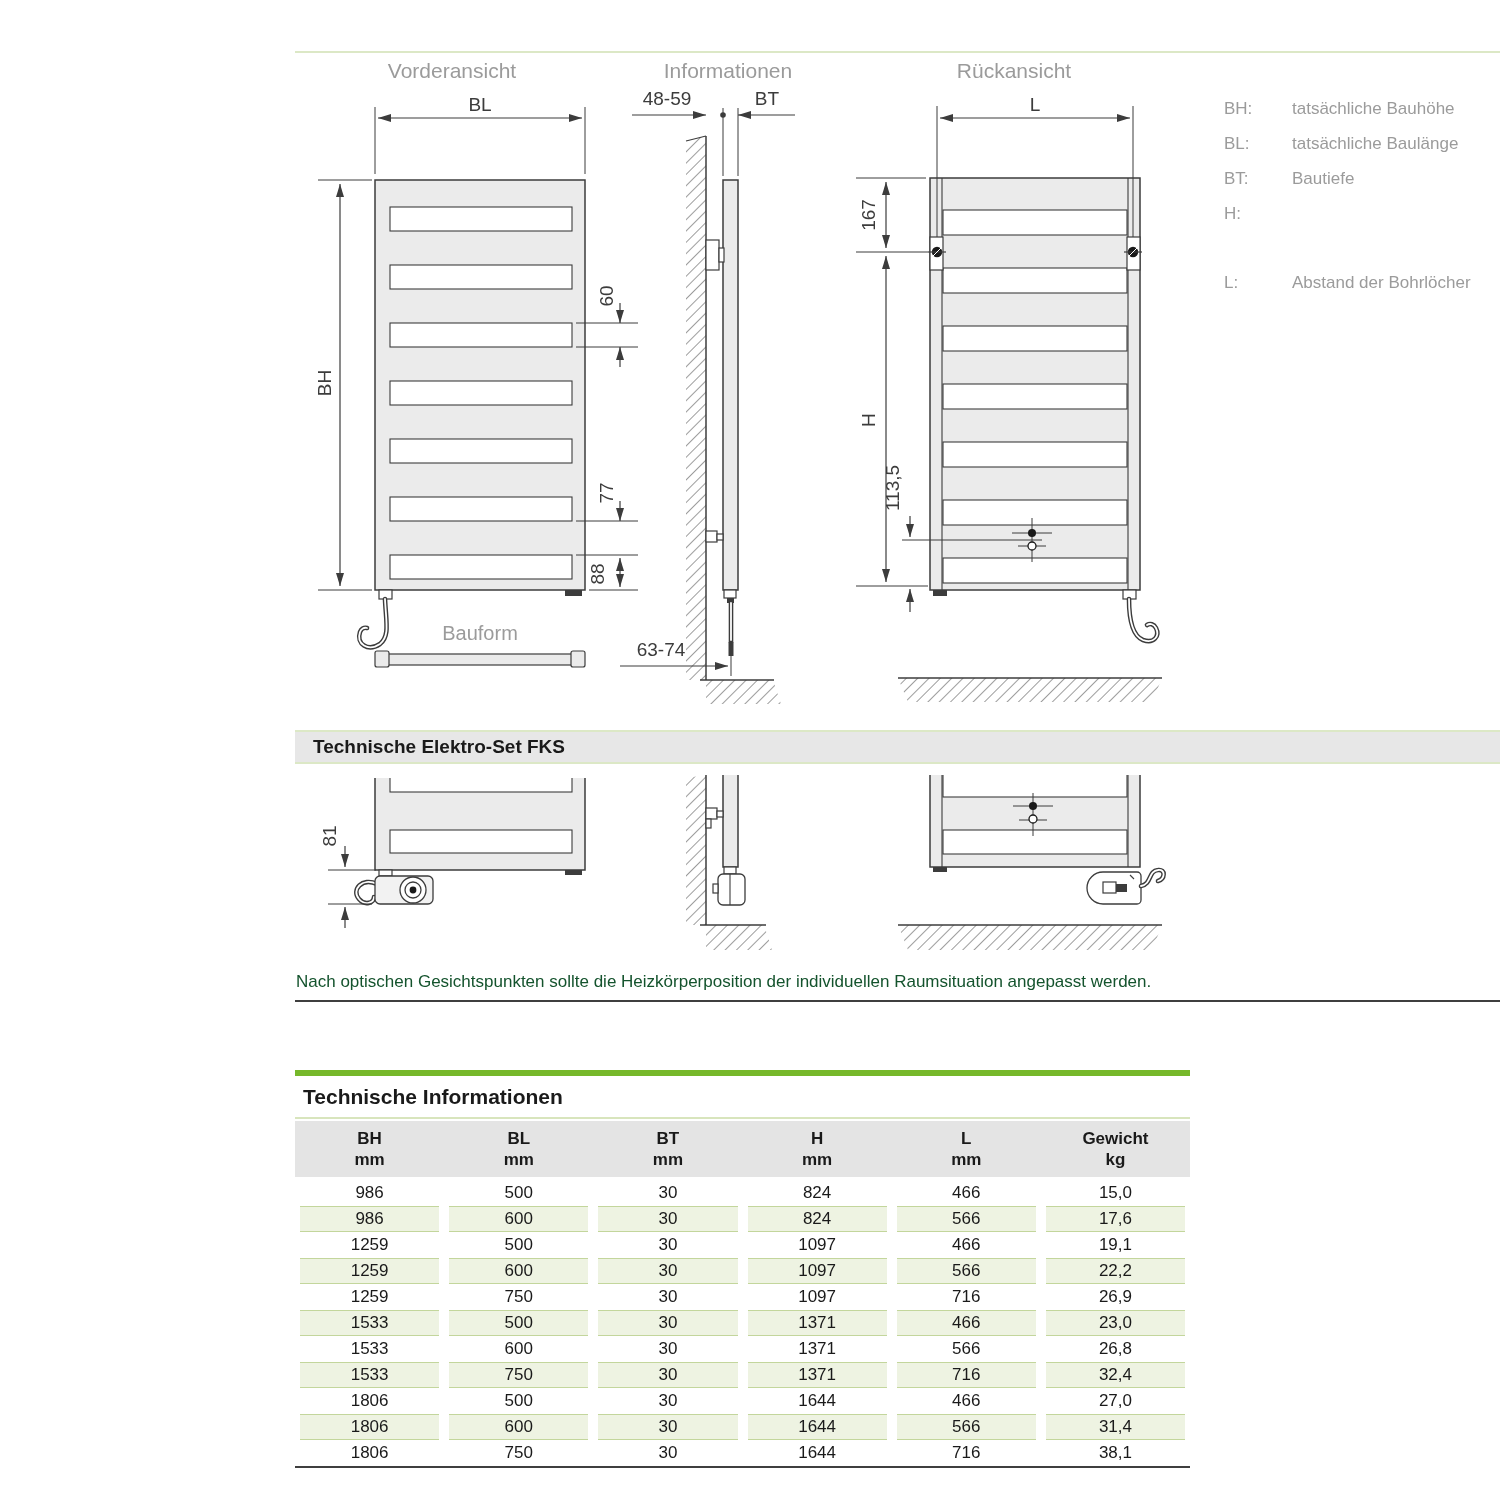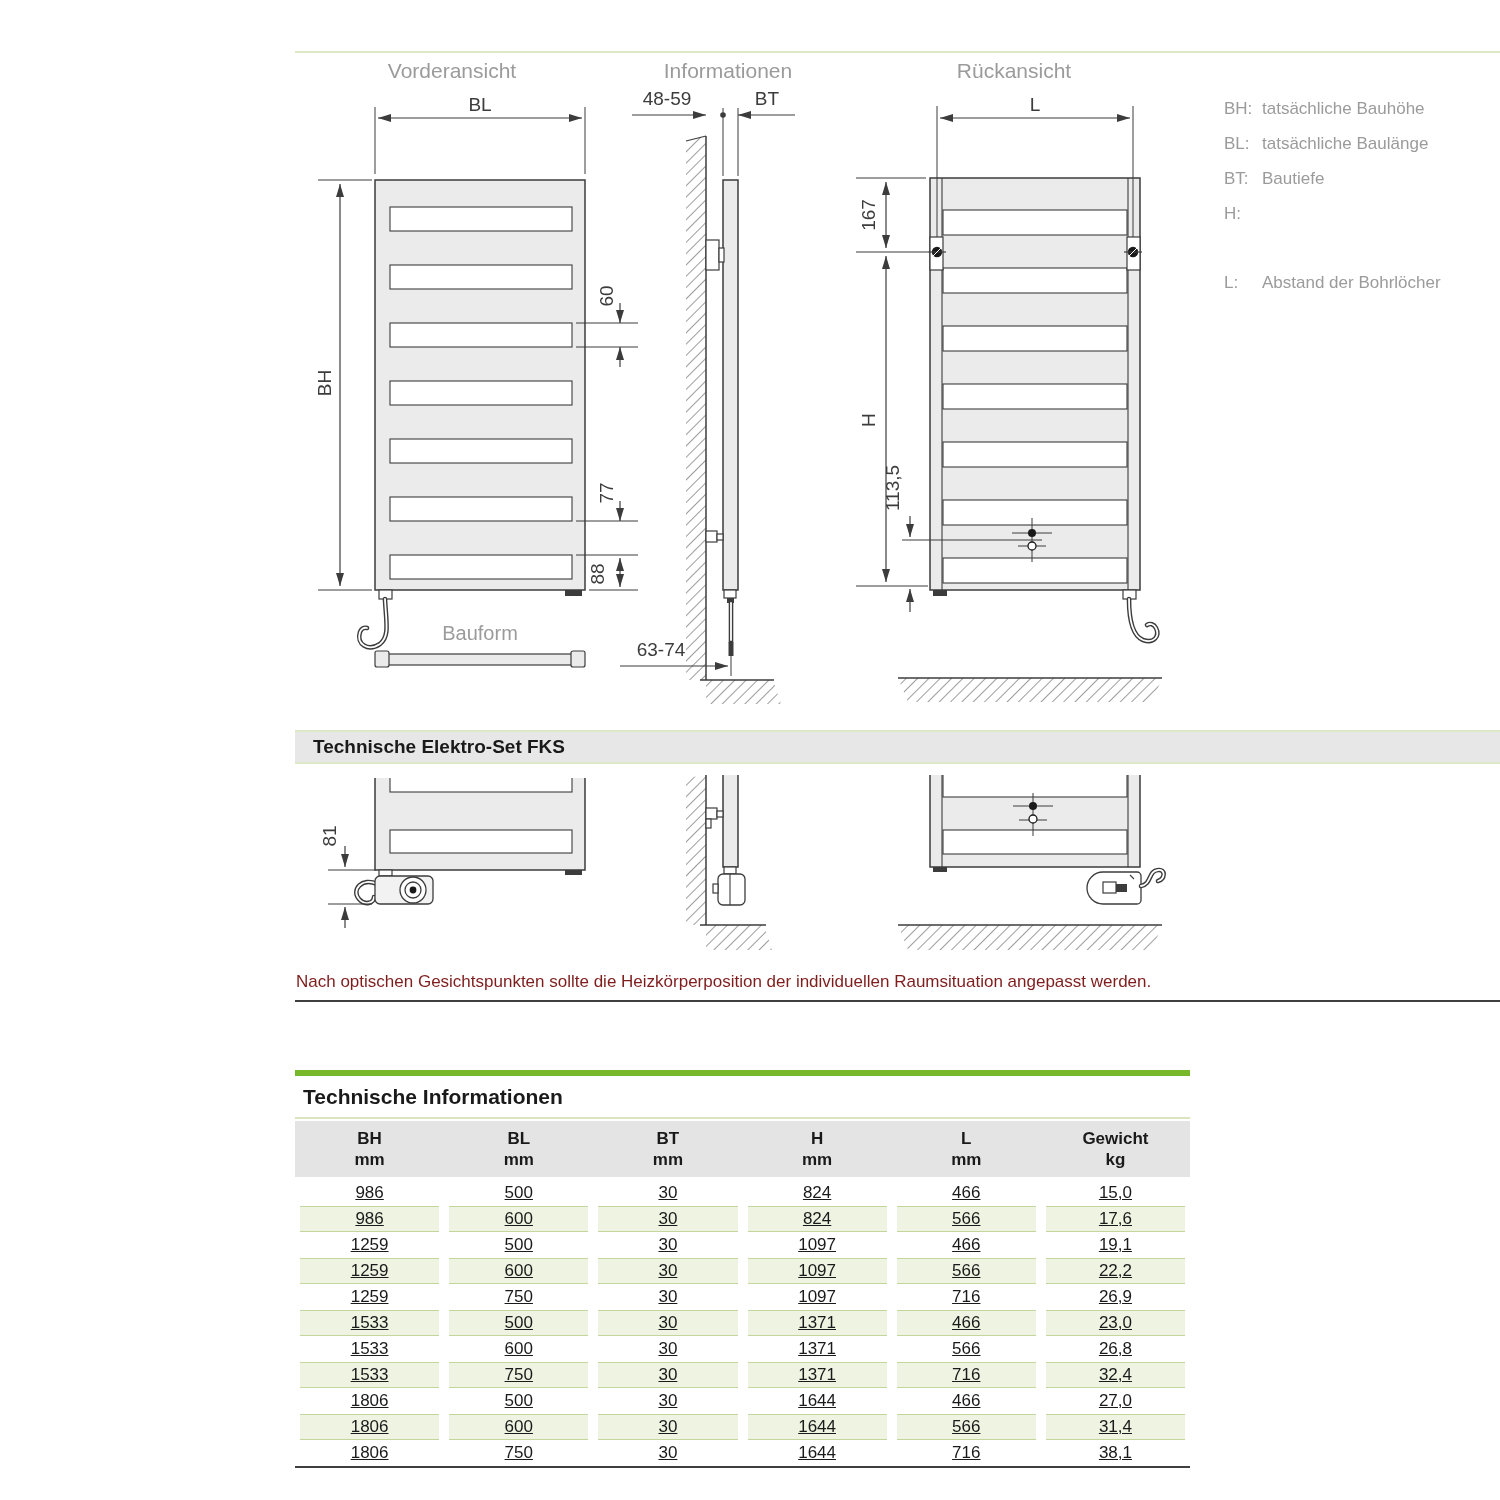--- a/index.html
+++ b/index.html
@@ -2,39 +2,39 @@
 <html><head>
 <meta charset="utf-8">
 <style>
   html,body{margin:0;padding:0;background:#fff;}
   .page{position:relative;width:1500px;height:1500px;background:#fff;
         font-family:"Liberation Sans",sans-serif;overflow:hidden;color:#1a1a1a;}
   .topline{position:absolute;left:295px;top:51px;width:1205px;height:2px;background:#dce8c6;}
   .view-title{position:absolute;top:59px;transform:translateX(-50%);font-size:21px;color:#9b9b9b;white-space:nowrap;}
   .vt-front{left:452px}.vt-side{left:728px}.vt-rear{left:1014px}
   .legend{position:absolute;left:1224px;top:98px;width:272px;font-size:17px;color:#9b9b9b;}
-  .legend-item{position:absolute;left:0;display:flex;line-height:22px;}
+  .legend-item{position:absolute;left:0;display:flex;line-height:22px;gap:30px;}
   .li-0{top:0}.li-1{top:35px}.li-2{top:70px}.li-3{top:105px}.li-4{top:174px}
   .legend-key{width:38px;flex:none;}
   .legend-text{flex:1;}
   svg.diag-top{position:absolute;left:300px;top:90px;width:900px;height:630px;}
   svg.diag-bottom{position:absolute;left:300px;top:770px;width:900px;height:190px;}
   .banner{position:absolute;left:295px;top:730px;width:1205px;height:30px;background:#e7e7e7;
           border-top:2px solid #dce8c6;border-bottom:2px solid #dce8c6;display:flex;align-items:center;
           padding-left:18px;box-sizing:content-box;font-weight:bold;font-size:19px;color:#1a1a1a;}
-  .note{position:absolute;left:296px;top:972px;font-size:17px;color:#7f1d1d;}
+  .note{position:absolute;left:296px;top:972px;font-size:17px;color:#14532d;}
   .rule-dark{position:absolute;left:295px;top:1000px;width:1205px;height:2px;background:#3f3f3f;}
   .table-wrap{position:absolute;left:295px;top:1026px;width:895px;margin-top:44px;}
   .green-bar{height:6px;background:#76b82a;}
   .table-title{font-size:21px;font-weight:bold;padding:9px 8px 8px 8px;color:#1a1a1a;}
   .thin-line{height:2px;background:#d8e5bd;}
   .thead{display:flex;background:#e4e4e4;padding:7px 0;margin-top:2px;}
   .th{flex:1;text-align:center;font-weight:bold;font-size:17px;line-height:21px;color:#1a1a1a;}
   .tbody{margin-top:3px;}
-  .tr{display:flex;height:26px;text-decoration:underline;}
+  .tr{display:flex;height:26px;}
   .td{flex:1;display:flex;}
   .cell{flex:1;display:flex;align-items:center;justify-content:center;font-size:17px;color:#1a1a1a;}
   .tr.stripe .cell{background:#eef3e2;border-top:1px solid #c3d69c;border-bottom:1px solid #c3d69c;margin:0 5px;}
   .bottom-rule{height:2px;background:#3f3f3f;}
   
   .panel{fill:#ebebeb;stroke:#3c3c3c;stroke-width:1.5;}
   .slot{fill:#fff;stroke:#3c3c3c;stroke-width:1.1;}
   .wht{fill:#fff;stroke:#3c3c3c;stroke-width:1.2;}
   .drk{fill:#3c3c3c;stroke:none;}
   .ln{stroke:#3c3c3c;stroke-width:1.5;fill:none;}

